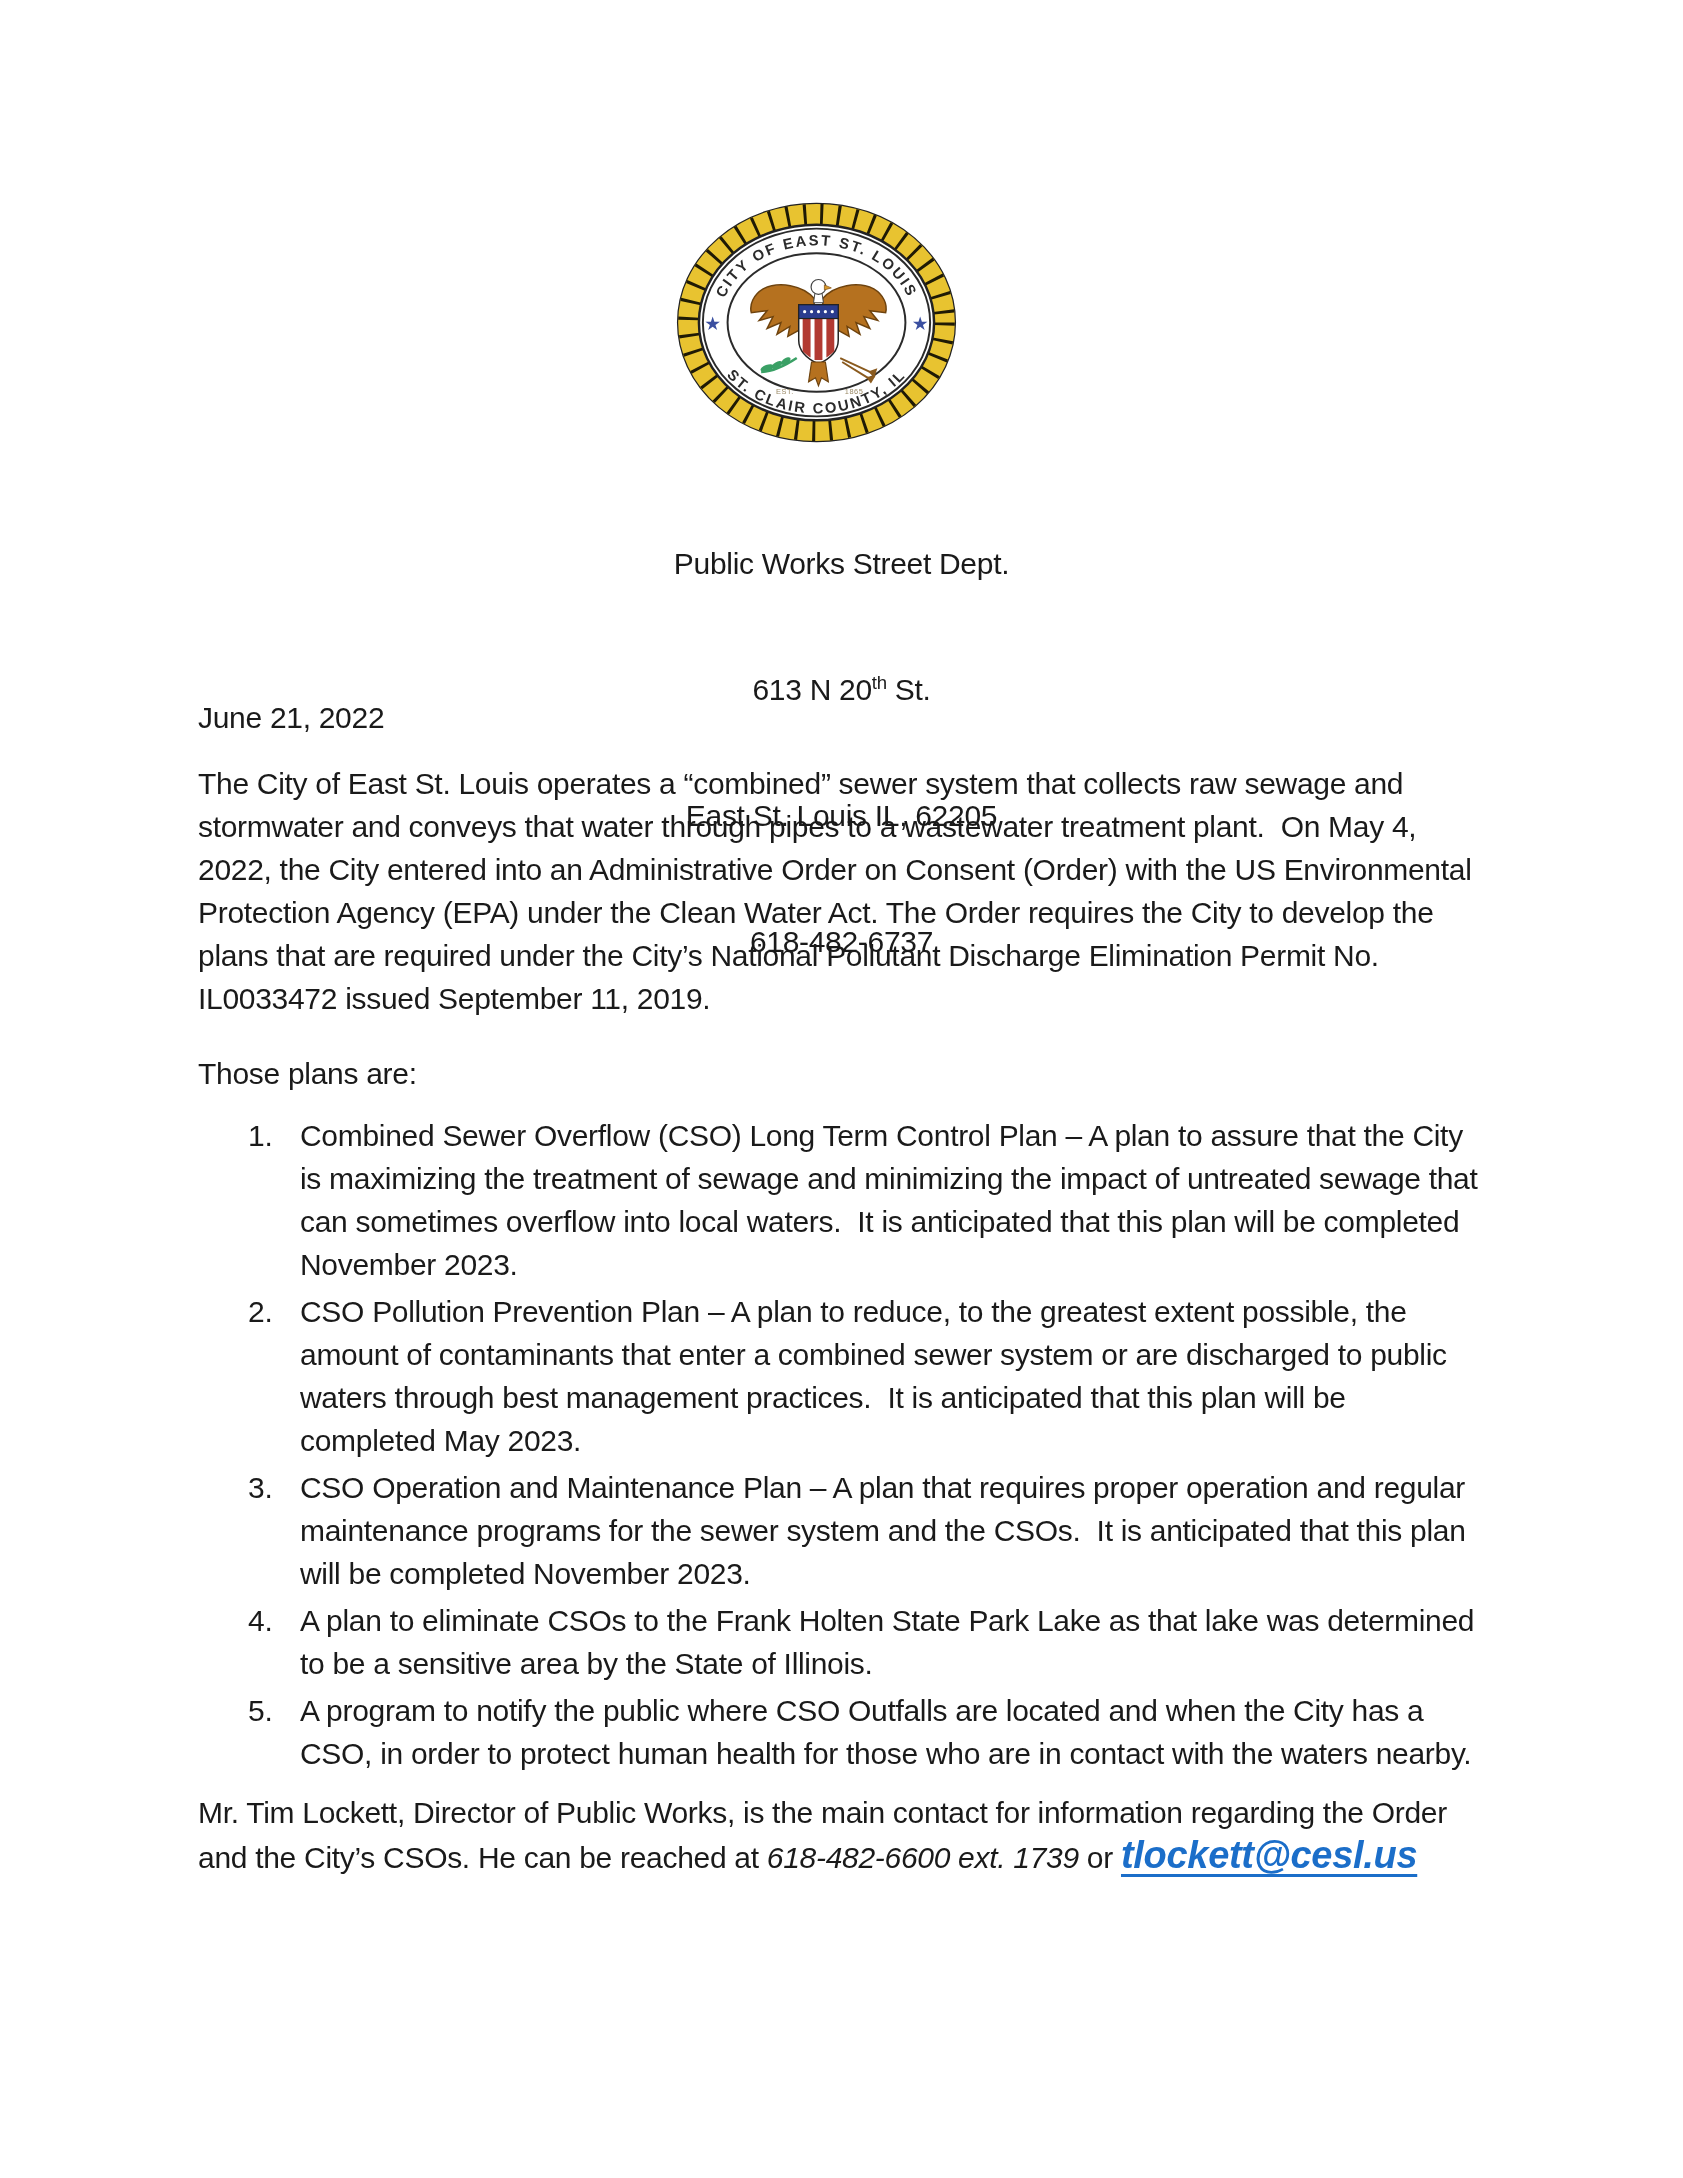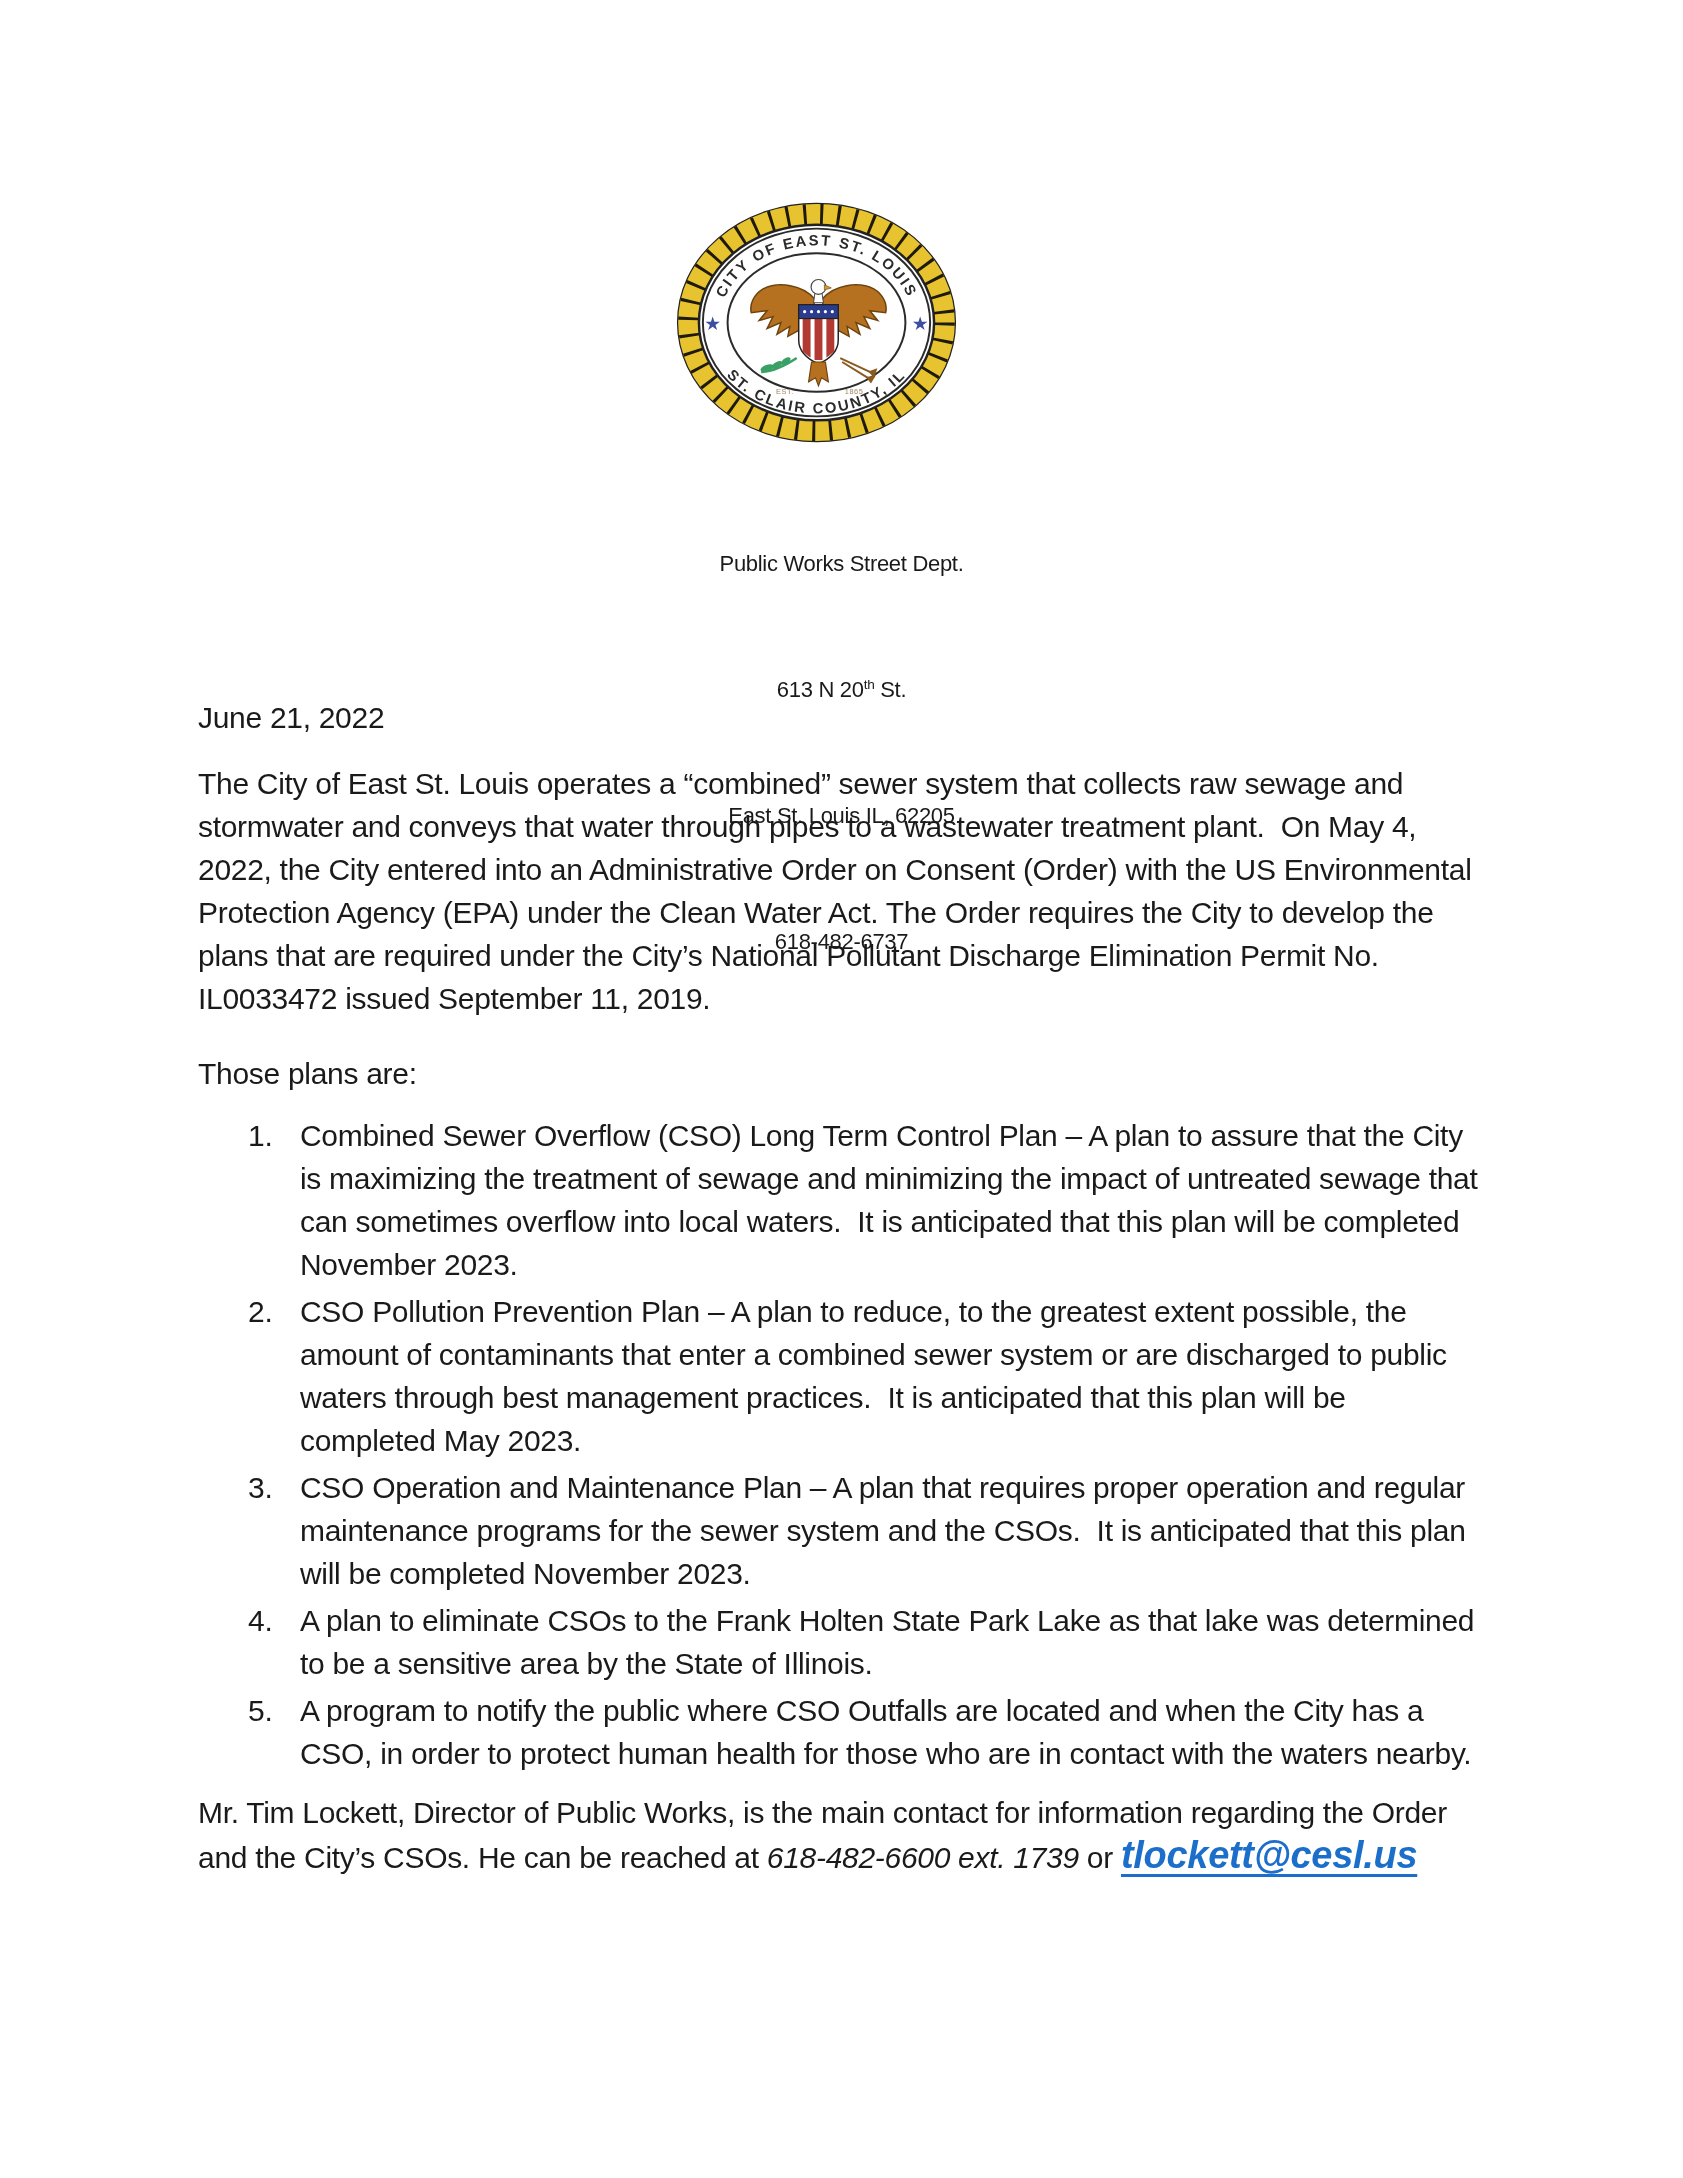--- a/index.html
+++ b/index.html
@@ -32,21 +32,21 @@
     font-size: 7.5px;
     letter-spacing: 0.5px;
     fill: #9b8a66;
   }
   .org-header {
     position: absolute;
     top: 459px;
     left: 0;
     right: 0;
     text-align: center;
-    font-size: 22px;
+    font-size: 30px;
     line-height: 42px;
     letter-spacing: -0.3px;
     white-space: pre-wrap;
   }
   .org-header div { margin: 0; }
   sup.sup {
     font-size: 0.62em;
     vertical-align: super;
     line-height: 0;
     text-align: right;

